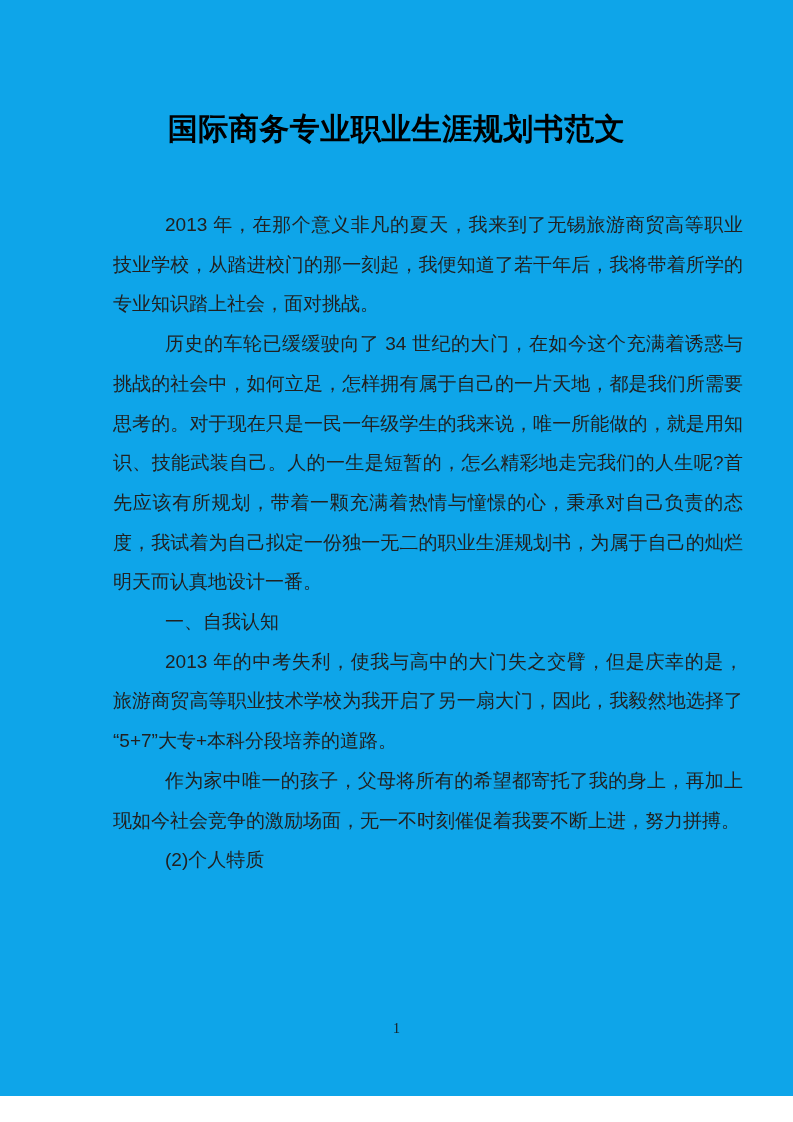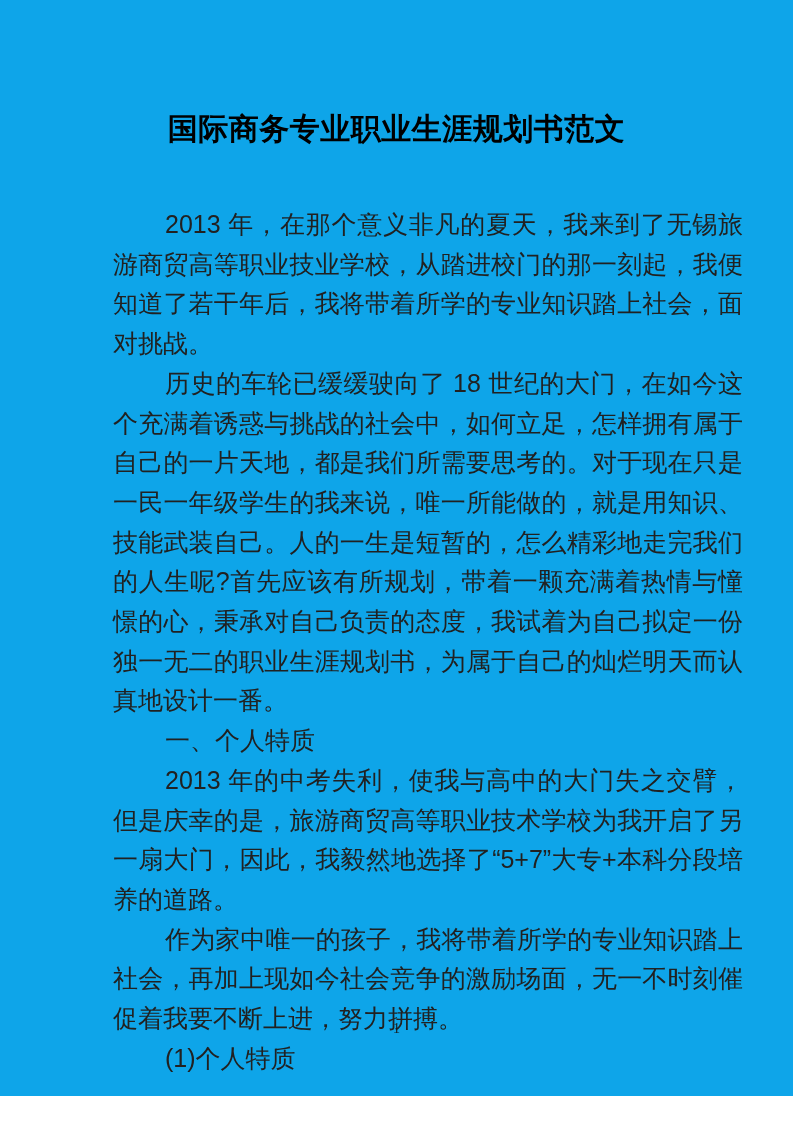--- a/index.html
+++ b/index.html
@@ -20,21 +20,21 @@
     margin: 110px 0 0 0;
     text-align: center;
     font-size: 30px;
     line-height: 38px;
     font-weight: bold;
     color: #000000;
     letter-spacing: 0.5px;
   }
   .doc-body {
     margin: 57px 50px 0 113px;
-    font-size: 25px;
+    font-size: 19px;
     line-height: 39.7px;
     color: #212121;
     text-align: justify;
   }
   .doc-body p {
     margin: 0;
     padding: 0;
     text-indent: 52px;
     word-break: break-all;
   }
@@ -52,22 +52,22 @@
 </style>
 </head>
 <body>
 
 <div class="page">
 
   <h1 class="doc-title">国际商务专业职业生涯规划书范文</h1>
 
   <div class="doc-body">
     <p>2013 年，在那个意义非凡的夏天，我来到了无锡旅游商贸高等职业技业学校，从踏进校门的那一刻起，我便知道了若干年后，我将带着所学的专业知识踏上社会，面对挑战。</p>
-    <p>历史的车轮已缓缓驶向了 18 世纪的大门，在如今这个充满着诱惑与挑战的社会中，如何立足，怎样拥有属于自己的一片天地，都是我们所需要思考的。对于现在只是一民一年级学生的我来说，唯一所能做的，就是用知识、技能武装自己。人的一生是短暂的，怎么精彩地走完我们的人生呢?首先应该有所规划，带着一颗充满着热情与憧憬的心，秉承对自己负责的态度，我试着为自己拟定一份独一无二的职业生涯规划书，为属于自己的灿烂明天而认真地设计一番。</p>
-    <p>一、个人特质</p>
+    <p>历史的车轮已缓缓驶向了 34 世纪的大门，在如今这个充满着诱惑与挑战的社会中，如何立足，怎样拥有属于自己的一片天地，都是我们所需要思考的。对于现在只是一民一年级学生的我来说，唯一所能做的，就是用知识、技能武装自己。人的一生是短暂的，怎么精彩地走完我们的人生呢?首先应该有所规划，带着一颗充满着热情与憧憬的心，秉承对自己负责的态度，我试着为自己拟定一份独一无二的职业生涯规划书，为属于自己的灿烂明天而认真地设计一番。</p>
+    <p>一、自我认知</p>
     <p>2013 年的中考失利，使我与高中的大门失之交臂，但是庆幸的是，旅游商贸高等职业技术学校为我开启了另一扇大门，因此，我毅然地选择了“5+7”大专+本科分段培养的道路。</p>
-    <p>作为家中唯一的孩子，我将带着所学的专业知识踏上社会，再加上现如今社会竞争的激励场面，无一不时刻催促着我要不断上进，努力拼搏。</p>
-    <p>(1)个人特质</p>
+    <p>作为家中唯一的孩子，父母将所有的希望都寄托了我的身上，再加上现如今社会竞争的激励场面，无一不时刻催促着我要不断上进，努力拼搏。</p>
+    <p>(2)个人特质</p>
   </div>
 
   <div class="page-footer">1</div>
 
 </div>
 
 </body></html>

